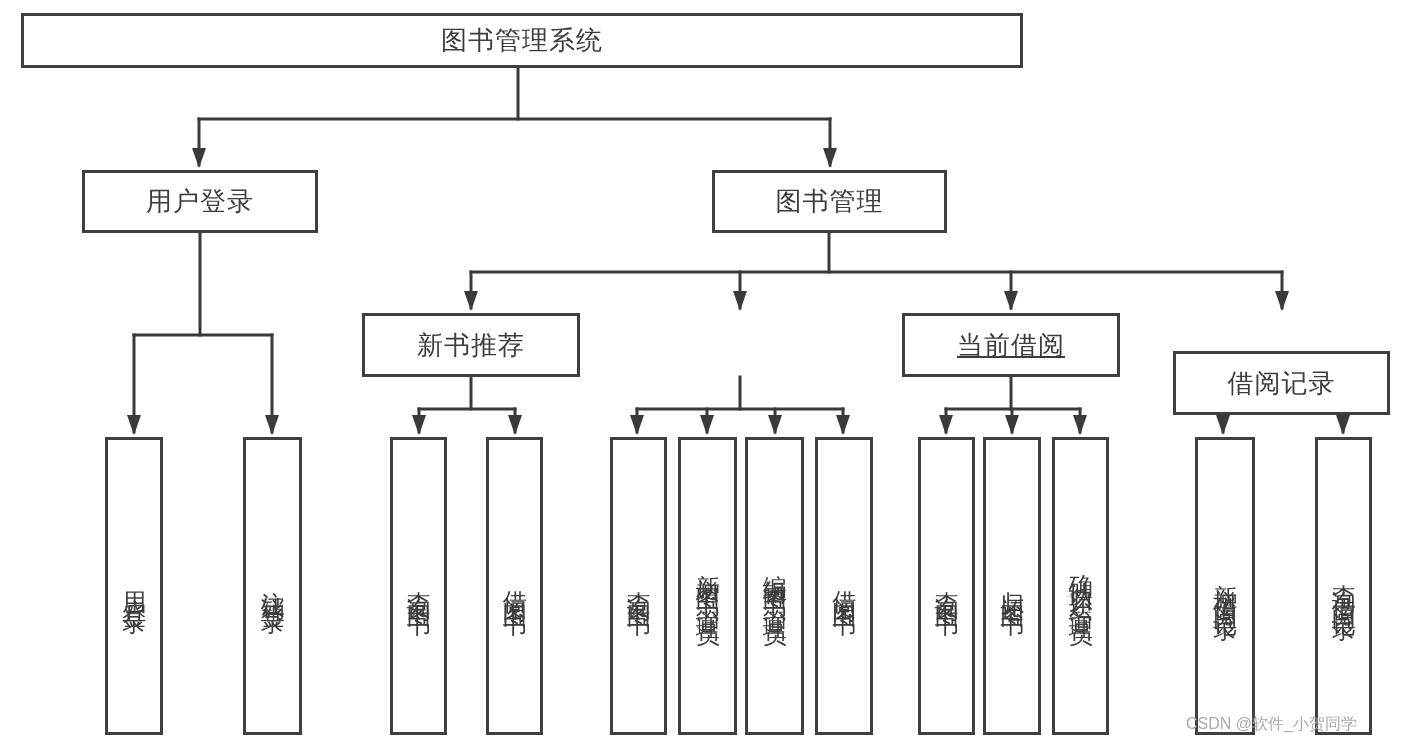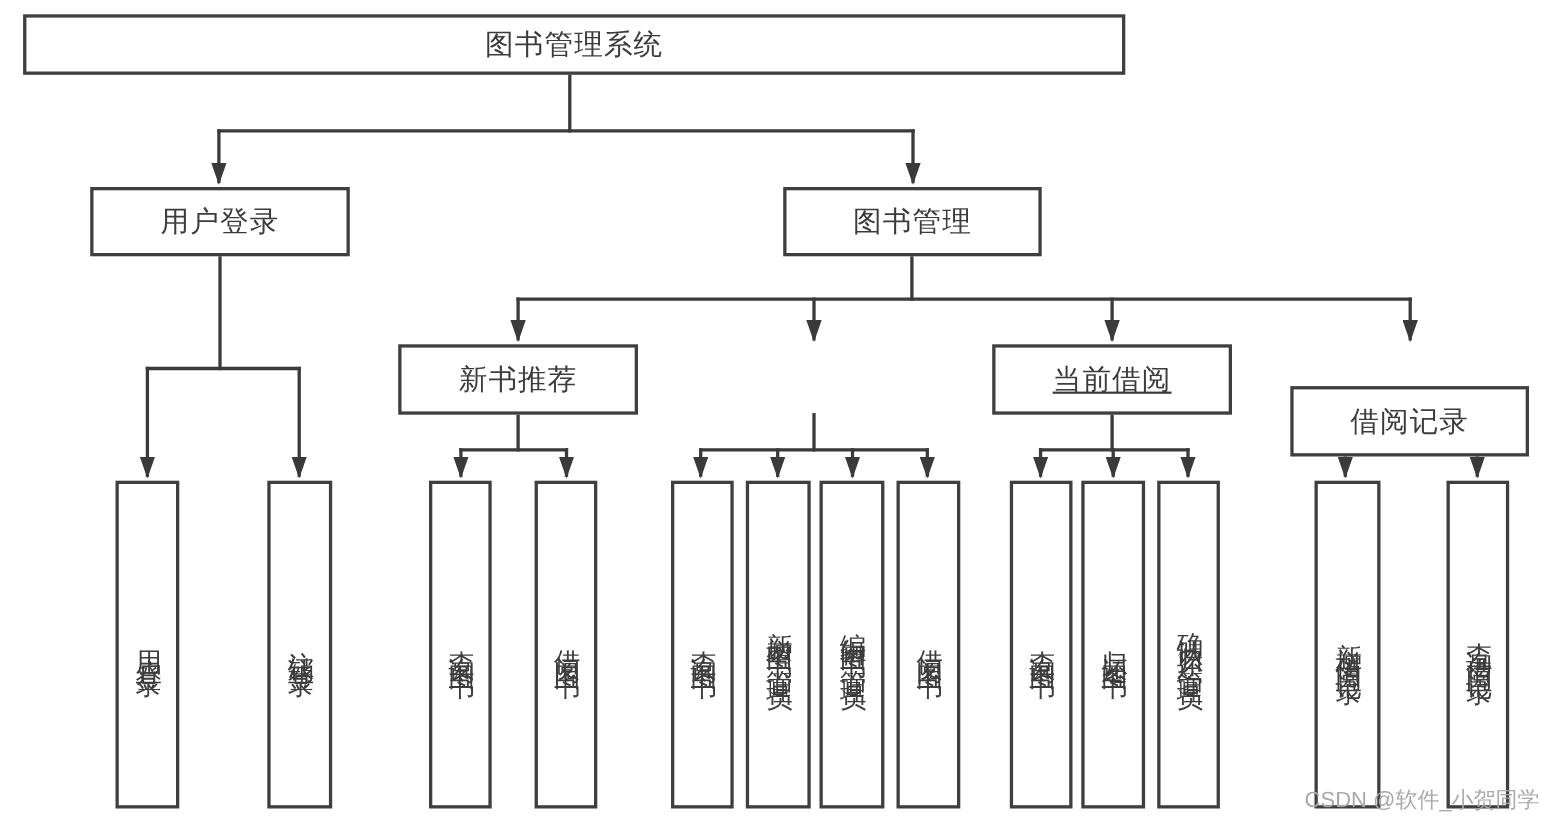--- a/index.html
+++ b/index.html
@@ -43,21 +43,21 @@
     text-orientation: mixed;
     font-size: 24px;
     letter-spacing: 7px;
     line-height: 1.1;
   }
   .watermark {
     position: absolute;
     z-index: 3;
     left: 1186px;
     top: 714px;
-    font-size: 20px;
+    font-size: 16px;
     color: #a9a9a9;
     white-space: nowrap;
   }
   svg line { stroke: #3a3a3a; stroke-width: 3; stroke-linecap: square; }
 </style>
 </head>
 <body>
 
 <div class="canvas">
 

